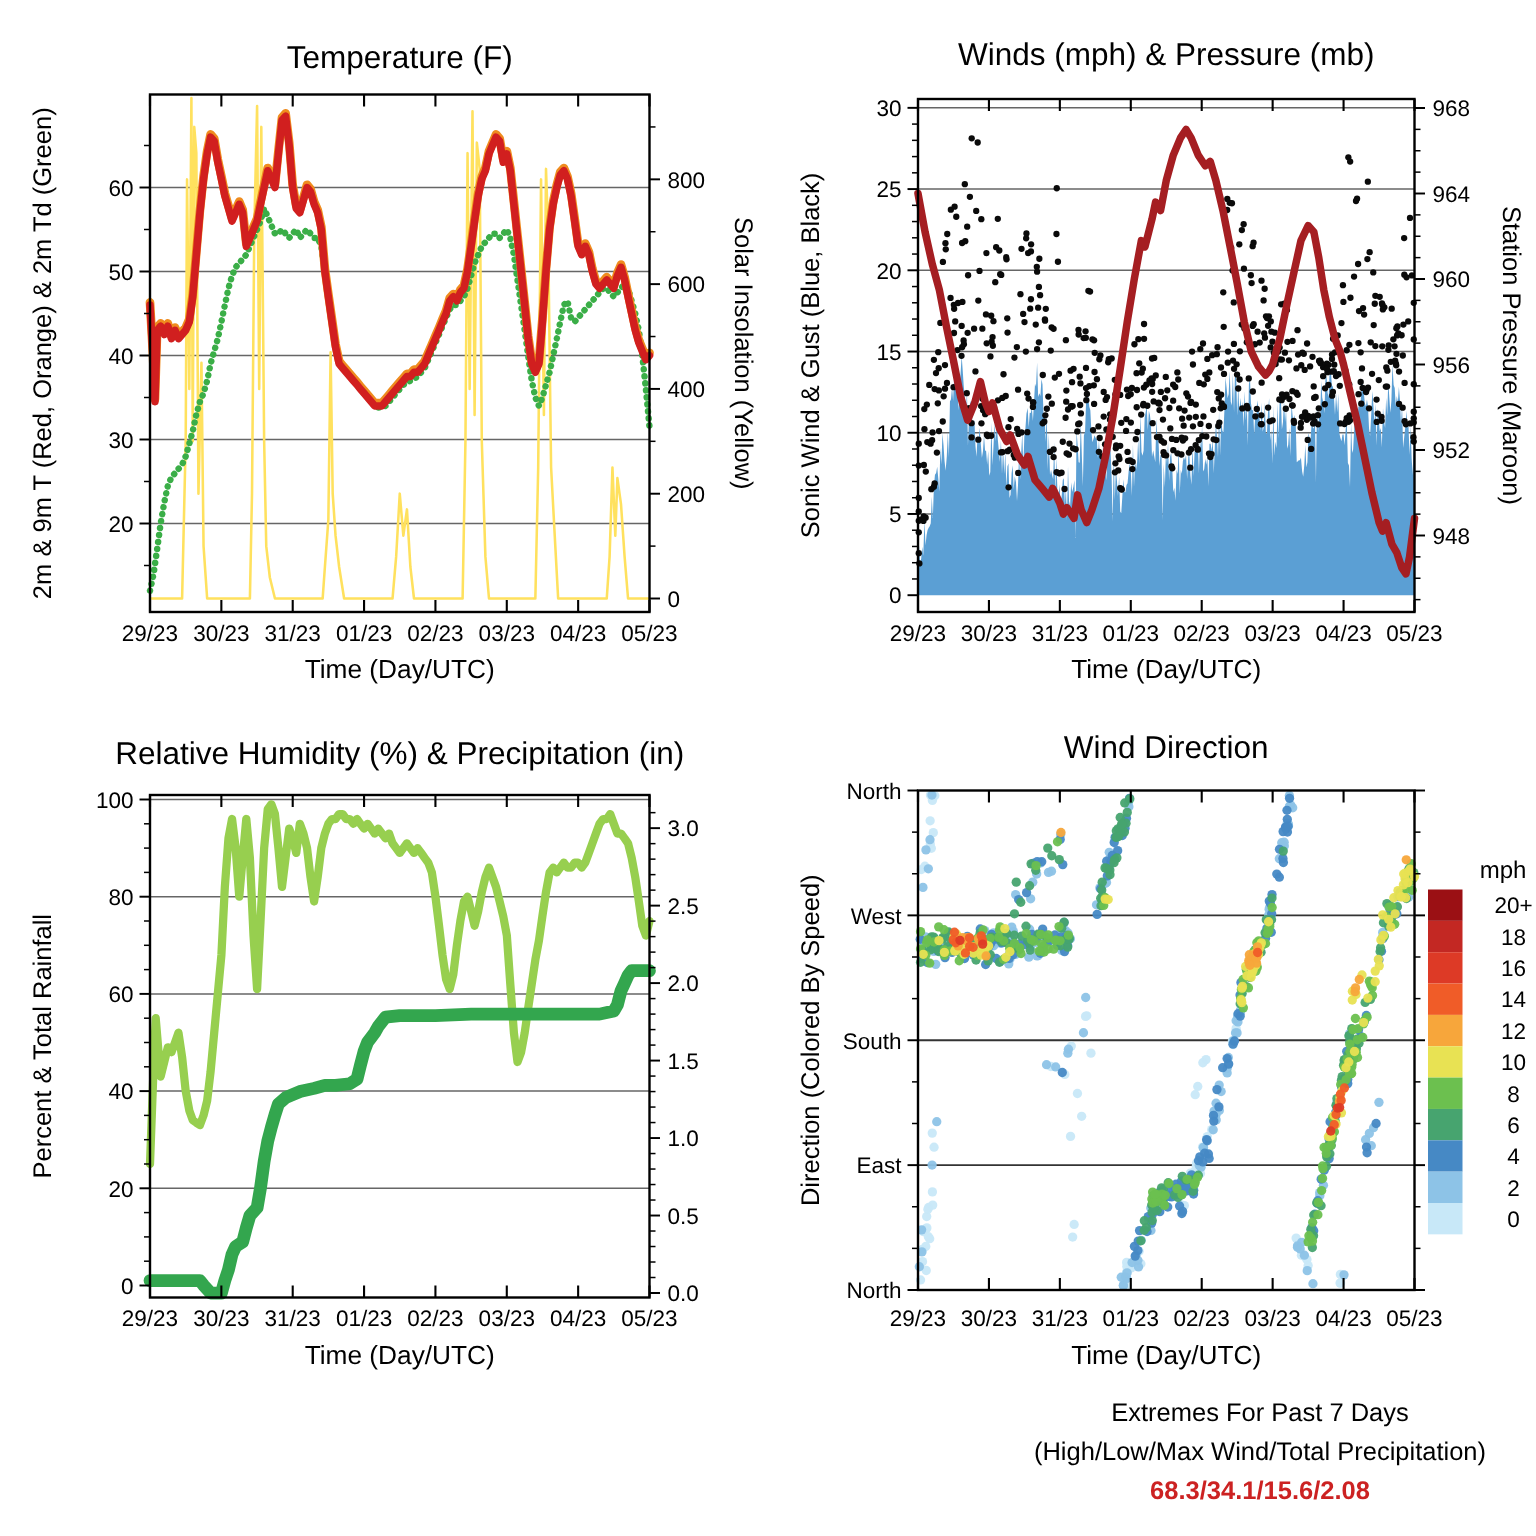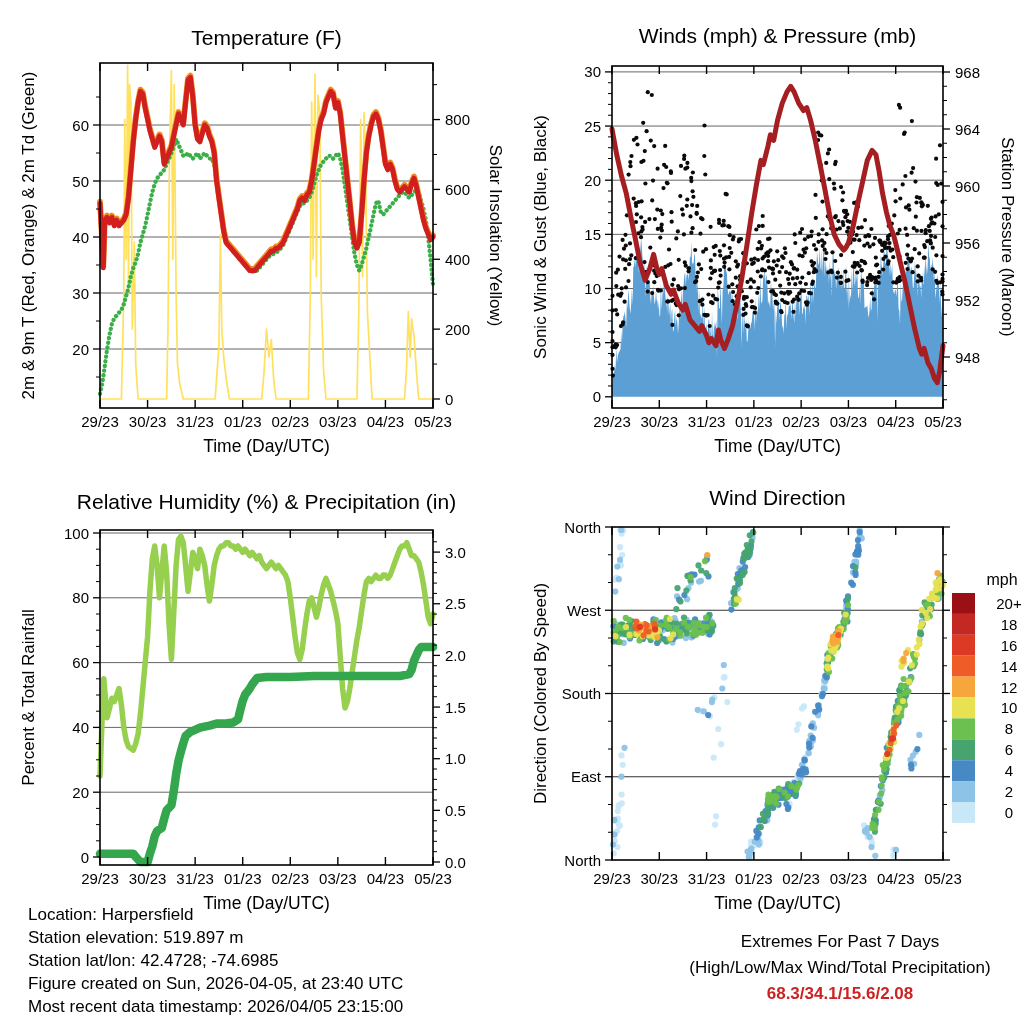--- a/index.html
+++ b/index.html
@@ -2049,26 +2049,19 @@
         <text x="497" y="295.24999999999994" text-anchor="middle" font-size="15" fill="#000" font-family="&quot;Liberation Sans&quot;,sans-serif">6</text>
         <rect x="440" y="300.2" width="23" height="20.9" fill="#4689c5"></rect>
         <text x="497" y="316.15" text-anchor="middle" font-size="15" fill="#000" font-family="&quot;Liberation Sans&quot;,sans-serif">4</text>
         <rect x="440" y="321.1" width="23" height="20.9" fill="#8dc3e7"></rect>
         <text x="497" y="337.05" text-anchor="middle" font-size="15" fill="#000" font-family="&quot;Liberation Sans&quot;,sans-serif">2</text>
         <rect x="440" y="342.0" width="23" height="20.9" fill="#c8e8f8"></rect>
         <text x="497" y="357.95" text-anchor="middle" font-size="15" fill="#000" font-family="&quot;Liberation Sans&quot;,sans-serif">0</text>
       </g>
     </svg>
 
-  <div class="footer-left">
-    <div>Location: Harpersfield</div>
-    <div>Station elevation: 519.897 m</div>
-    <div>Station lat/lon: 42.4728; -74.6985</div>
-    <div>Figure created on Sun, 2026-04-05, at 23:40 UTC</div>
-    <div>Most recent data timestamp: 2026/04/05 23:15:00</div>
-  </div>
 
   <div class="footer-right">
     <div>Extremes For Past 7 Days</div>
     <div>(High/Low/Max Wind/Total Precipitation)</div>
     <div class="extremes-values">68.3/34.1/15.6/2.08</div>
   </div>
 </div>
 
 </body></html>

